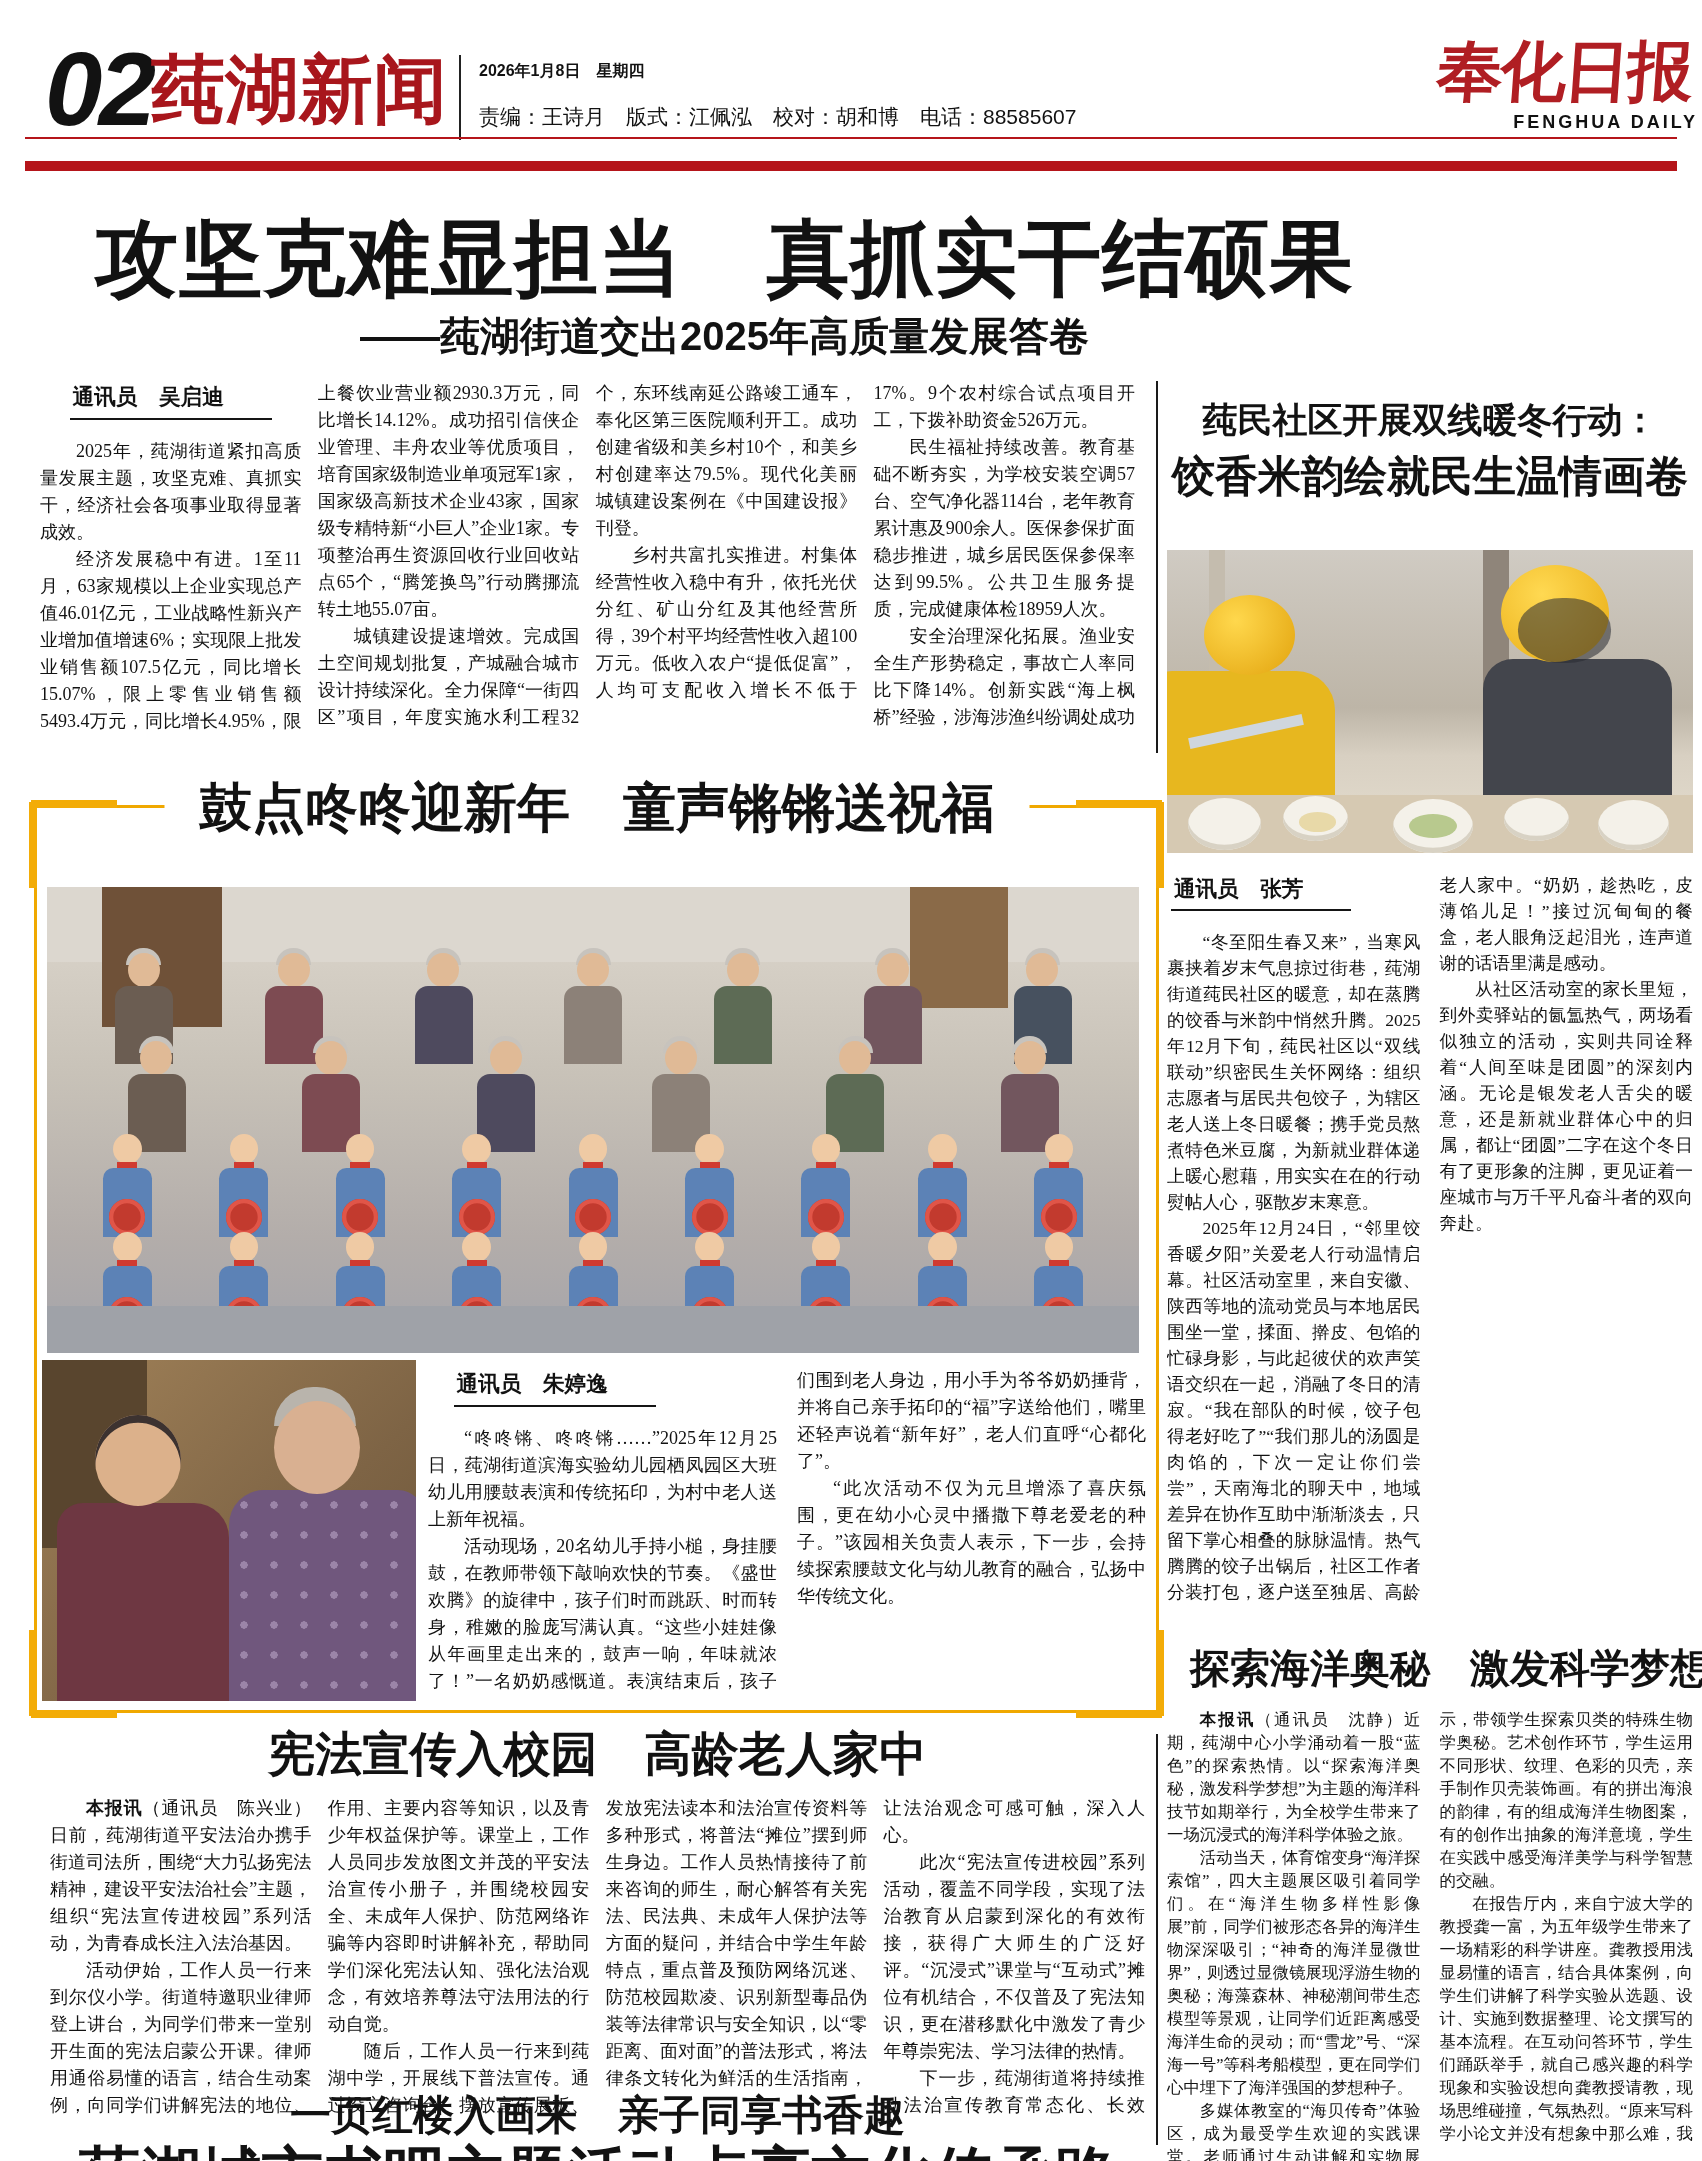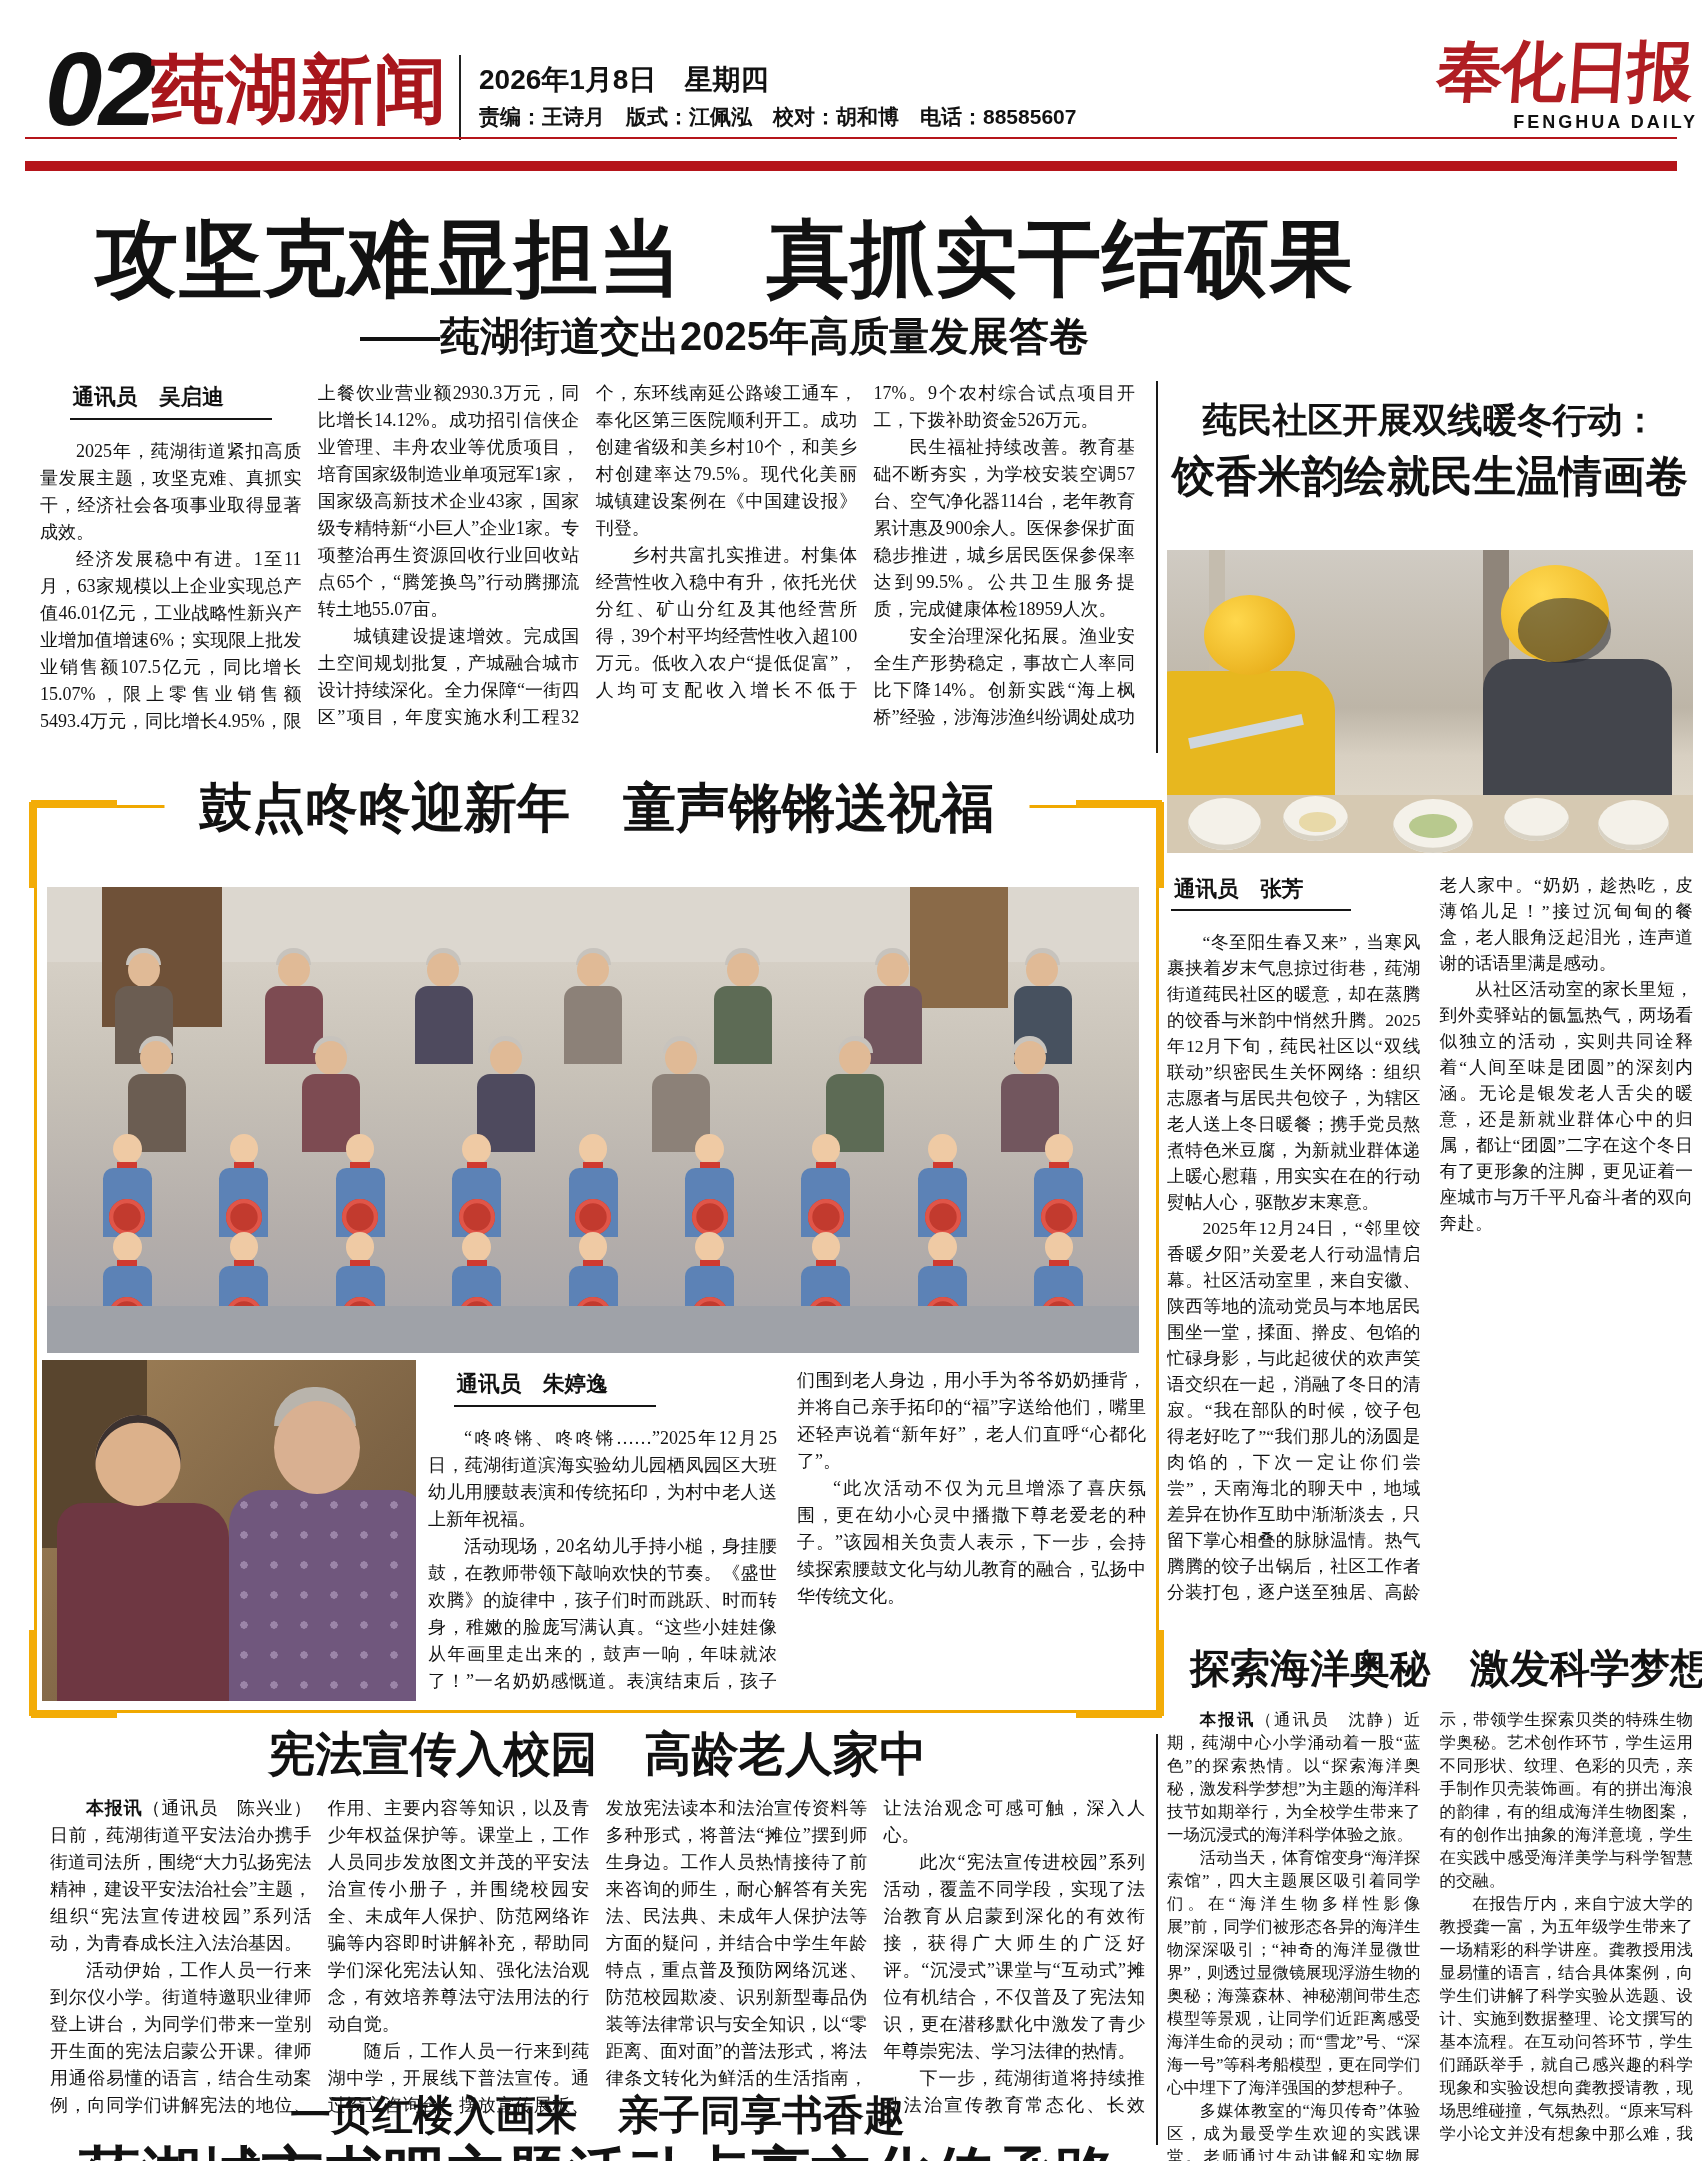--- a/index.html
+++ b/index.html
@@ -7,22 +7,22 @@
        font-family:"Liberation Serif","DejaVu Serif",serif;overflow:hidden;}
   .abs{position:absolute;}
   .sans{font-family:"Liberation Sans","DejaVu Sans",sans-serif;}
   .center{text-align:center;}
   .red{color:#a8161c;}
 
   
   #page-num{left:45px;top:38px;font-size:103px;line-height:103px;font-weight:900;font-style:italic;letter-spacing:-3.5px;}
   #section-title{left:151px;top:53px;font-size:74px;line-height:74px;font-weight:900;}
   #head-divider{left:459px;top:55px;width:1.7px;height:85px;background:#222;}
-  #pub-date{left:479px;top:61px;font-size:28px;font-weight:600;}
-  #staff{left:479px;top:103px;font-size:21px;font-weight:700;}
+  #pub-date{left:479px;top:61px;font-size:16px;font-weight:600;}
+  #staff{left:479px;top:103px;font-size:21px;font-weight:400;}
   #masthead{left:1430px;top:37px;width:268px;text-align:center;font-size:66px;line-height:69px;
             font-weight:900;color:#b01e23;transform:skewX(-4deg);letter-spacing:-2.6px;}
   #masthead-en{left:1430px;top:112px;width:268px;text-align:right;font-size:18px;font-weight:700;letter-spacing:3px;color:#111;}
   #rule-thin{left:25px;top:137px;width:1652px;height:2.2px;background:#b5151a;}
   #rule-thick{left:25px;top:161px;width:1652px;height:9.5px;background:#b5151a;}
 
   
   #lead-title{left:50px;top:213px;width:1349px;font-size:83px;line-height:91px;font-weight:900;letter-spacing:0.9px;}
   #lead-subtitle{left:50px;top:312px;width:1349px;font-size:40px;line-height:48px;font-weight:700;}
   .body-text{text-align:justify;overflow:hidden;column-fill:auto;}

